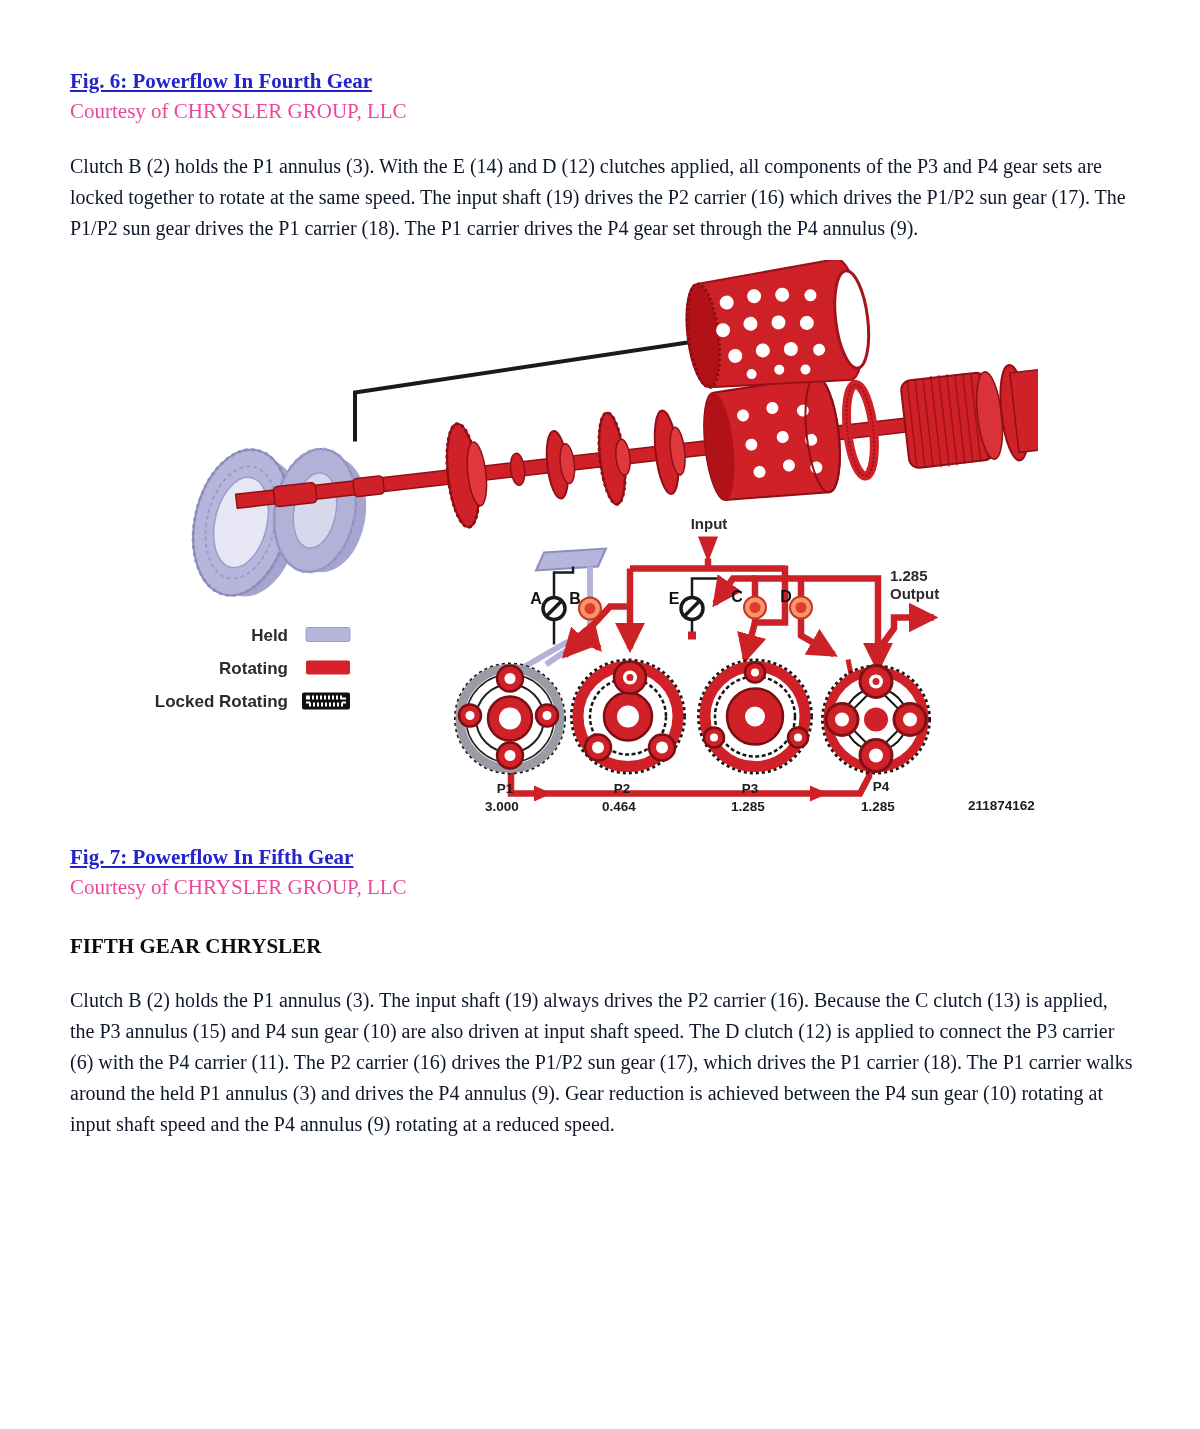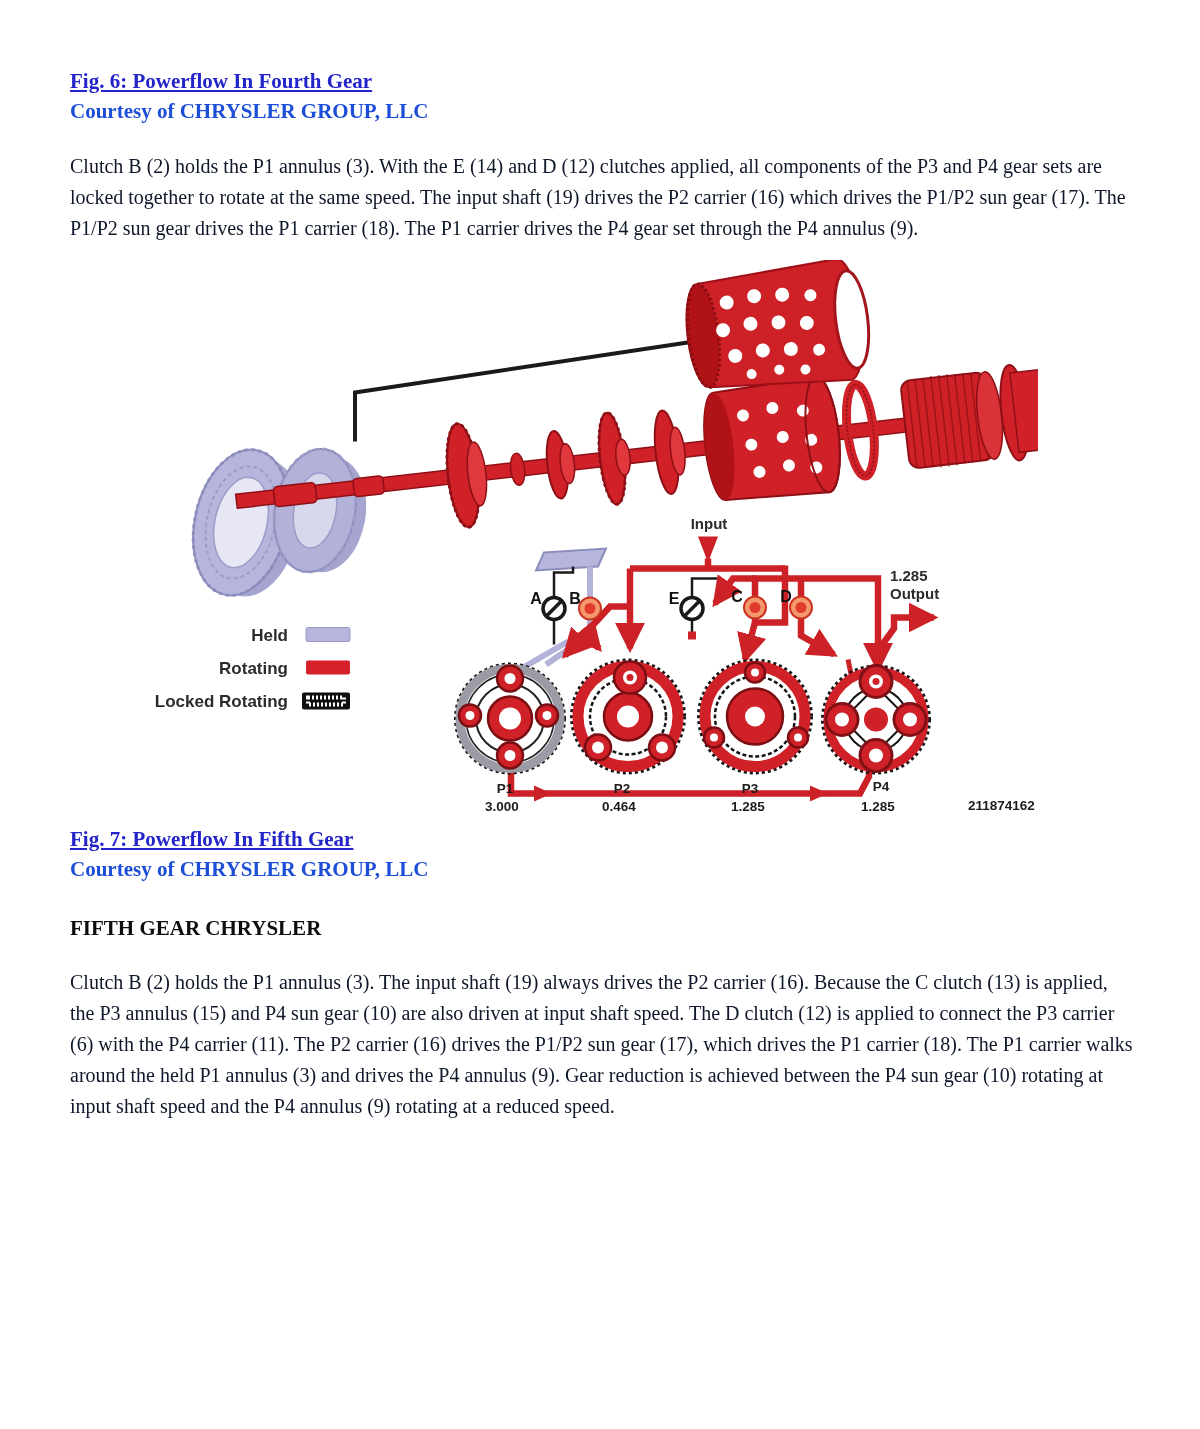--- a/index.html
+++ b/index.html
@@ -13,21 +13,21 @@
     padding:68px 64px 0 70px;
     overflow:hidden;
   }
   a.fig-link{
     display:inline-block;
     font-size:21px;font-weight:bold;
     color:#2424cb;text-decoration:underline;
     line-height:27px;cursor:pointer;
   }
   .courtesy{
-    font-size:21px;font-weight:bold;line-height:27px;margin-top:3px;color:#1d4ed8;
+    font-size:21px;font-weight:normal;line-height:27px;margin-top:3px;color:#ec4899;
   }
   .section-heading{
     font-size:21px;font-weight:bold;margin:32px 0 0 0;line-height:26px;color:#0d0d0d;
   }
   p.body-text{
     font-size:20px;line-height:31px;margin:26px 0 0 0;max-width:1066px;color:#0f172a;
   }
   .diagram-wrap{
     position:relative;
     width:890px;height:566px;
@@ -301,18 +301,18 @@
           <text x="602" y="532">P3</text>
           <text x="600" y="550">1.285</text>
           <text x="733" y="530">P4</text>
           <text x="730" y="550">1.285</text>
         </g>
         <text x="820" y="549" class="svg-sans" font-size="13.5" font-weight="700" fill="#1c1c1c">211874162</text>
       </g>
     </svg>
   </div>
 
-  <a class="fig-link" href="#" style="">Fig. 7: Powerflow In Fifth Gear</a>
+  <a class="fig-link" href="#" style="margin-top:18px">Fig. 7: Powerflow In Fifth Gear</a>
   <div class="courtesy">Courtesy of CHRYSLER GROUP, LLC</div>
   <div class="section-heading">FIFTH GEAR CHRYSLER</div>
   <p class="body-text">Clutch B (2) holds the P1 annulus (3). The input shaft (19) always drives the P2 carrier (16). Because the C clutch (13) is applied, the P3 annulus (15) and P4 sun gear (10) are also driven at input shaft speed. The D clutch (12) is applied to connect the P3 carrier (6) with the P4 carrier (11). The P2 carrier (16) drives the P1/P2 sun gear (17), which drives the P1 carrier (18). The P1 carrier walks around the held P1 annulus (3) and drives the P4 annulus (9). Gear reduction is achieved between the P4 sun gear (10) rotating at input shaft speed and the P4 annulus (9) rotating at a reduced speed.</p>
 
 </div>
 
 </body></html>

